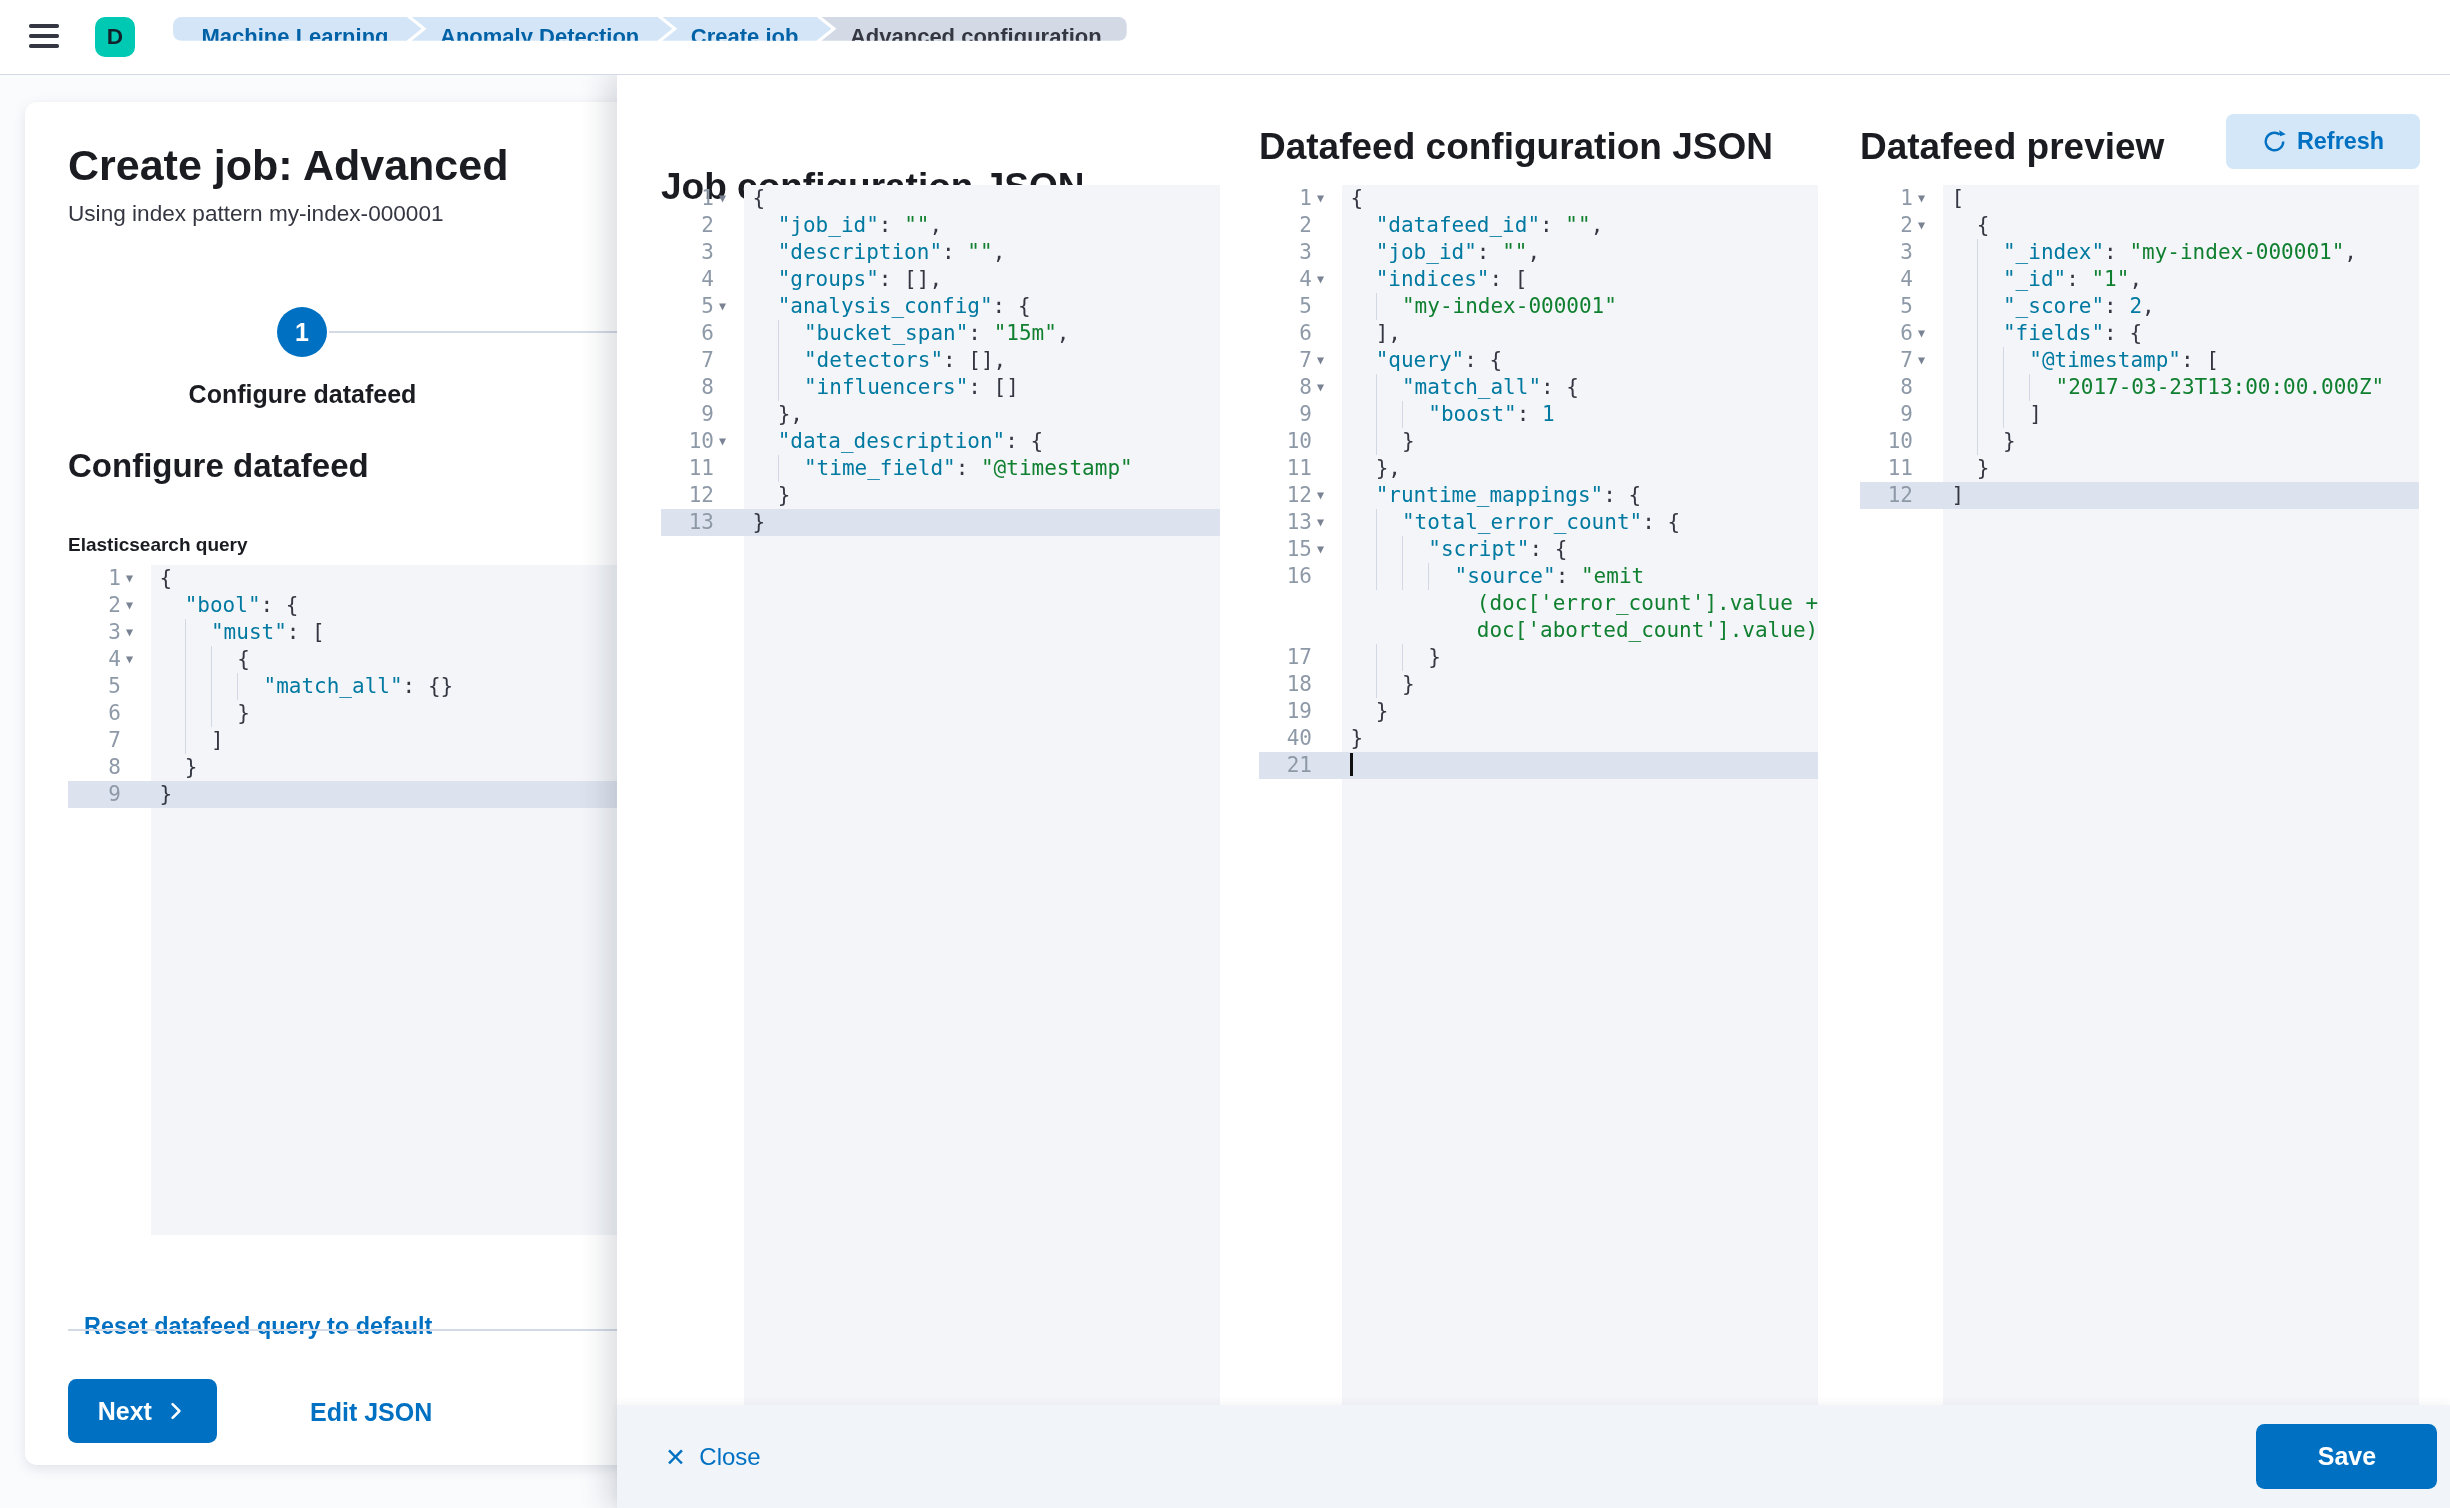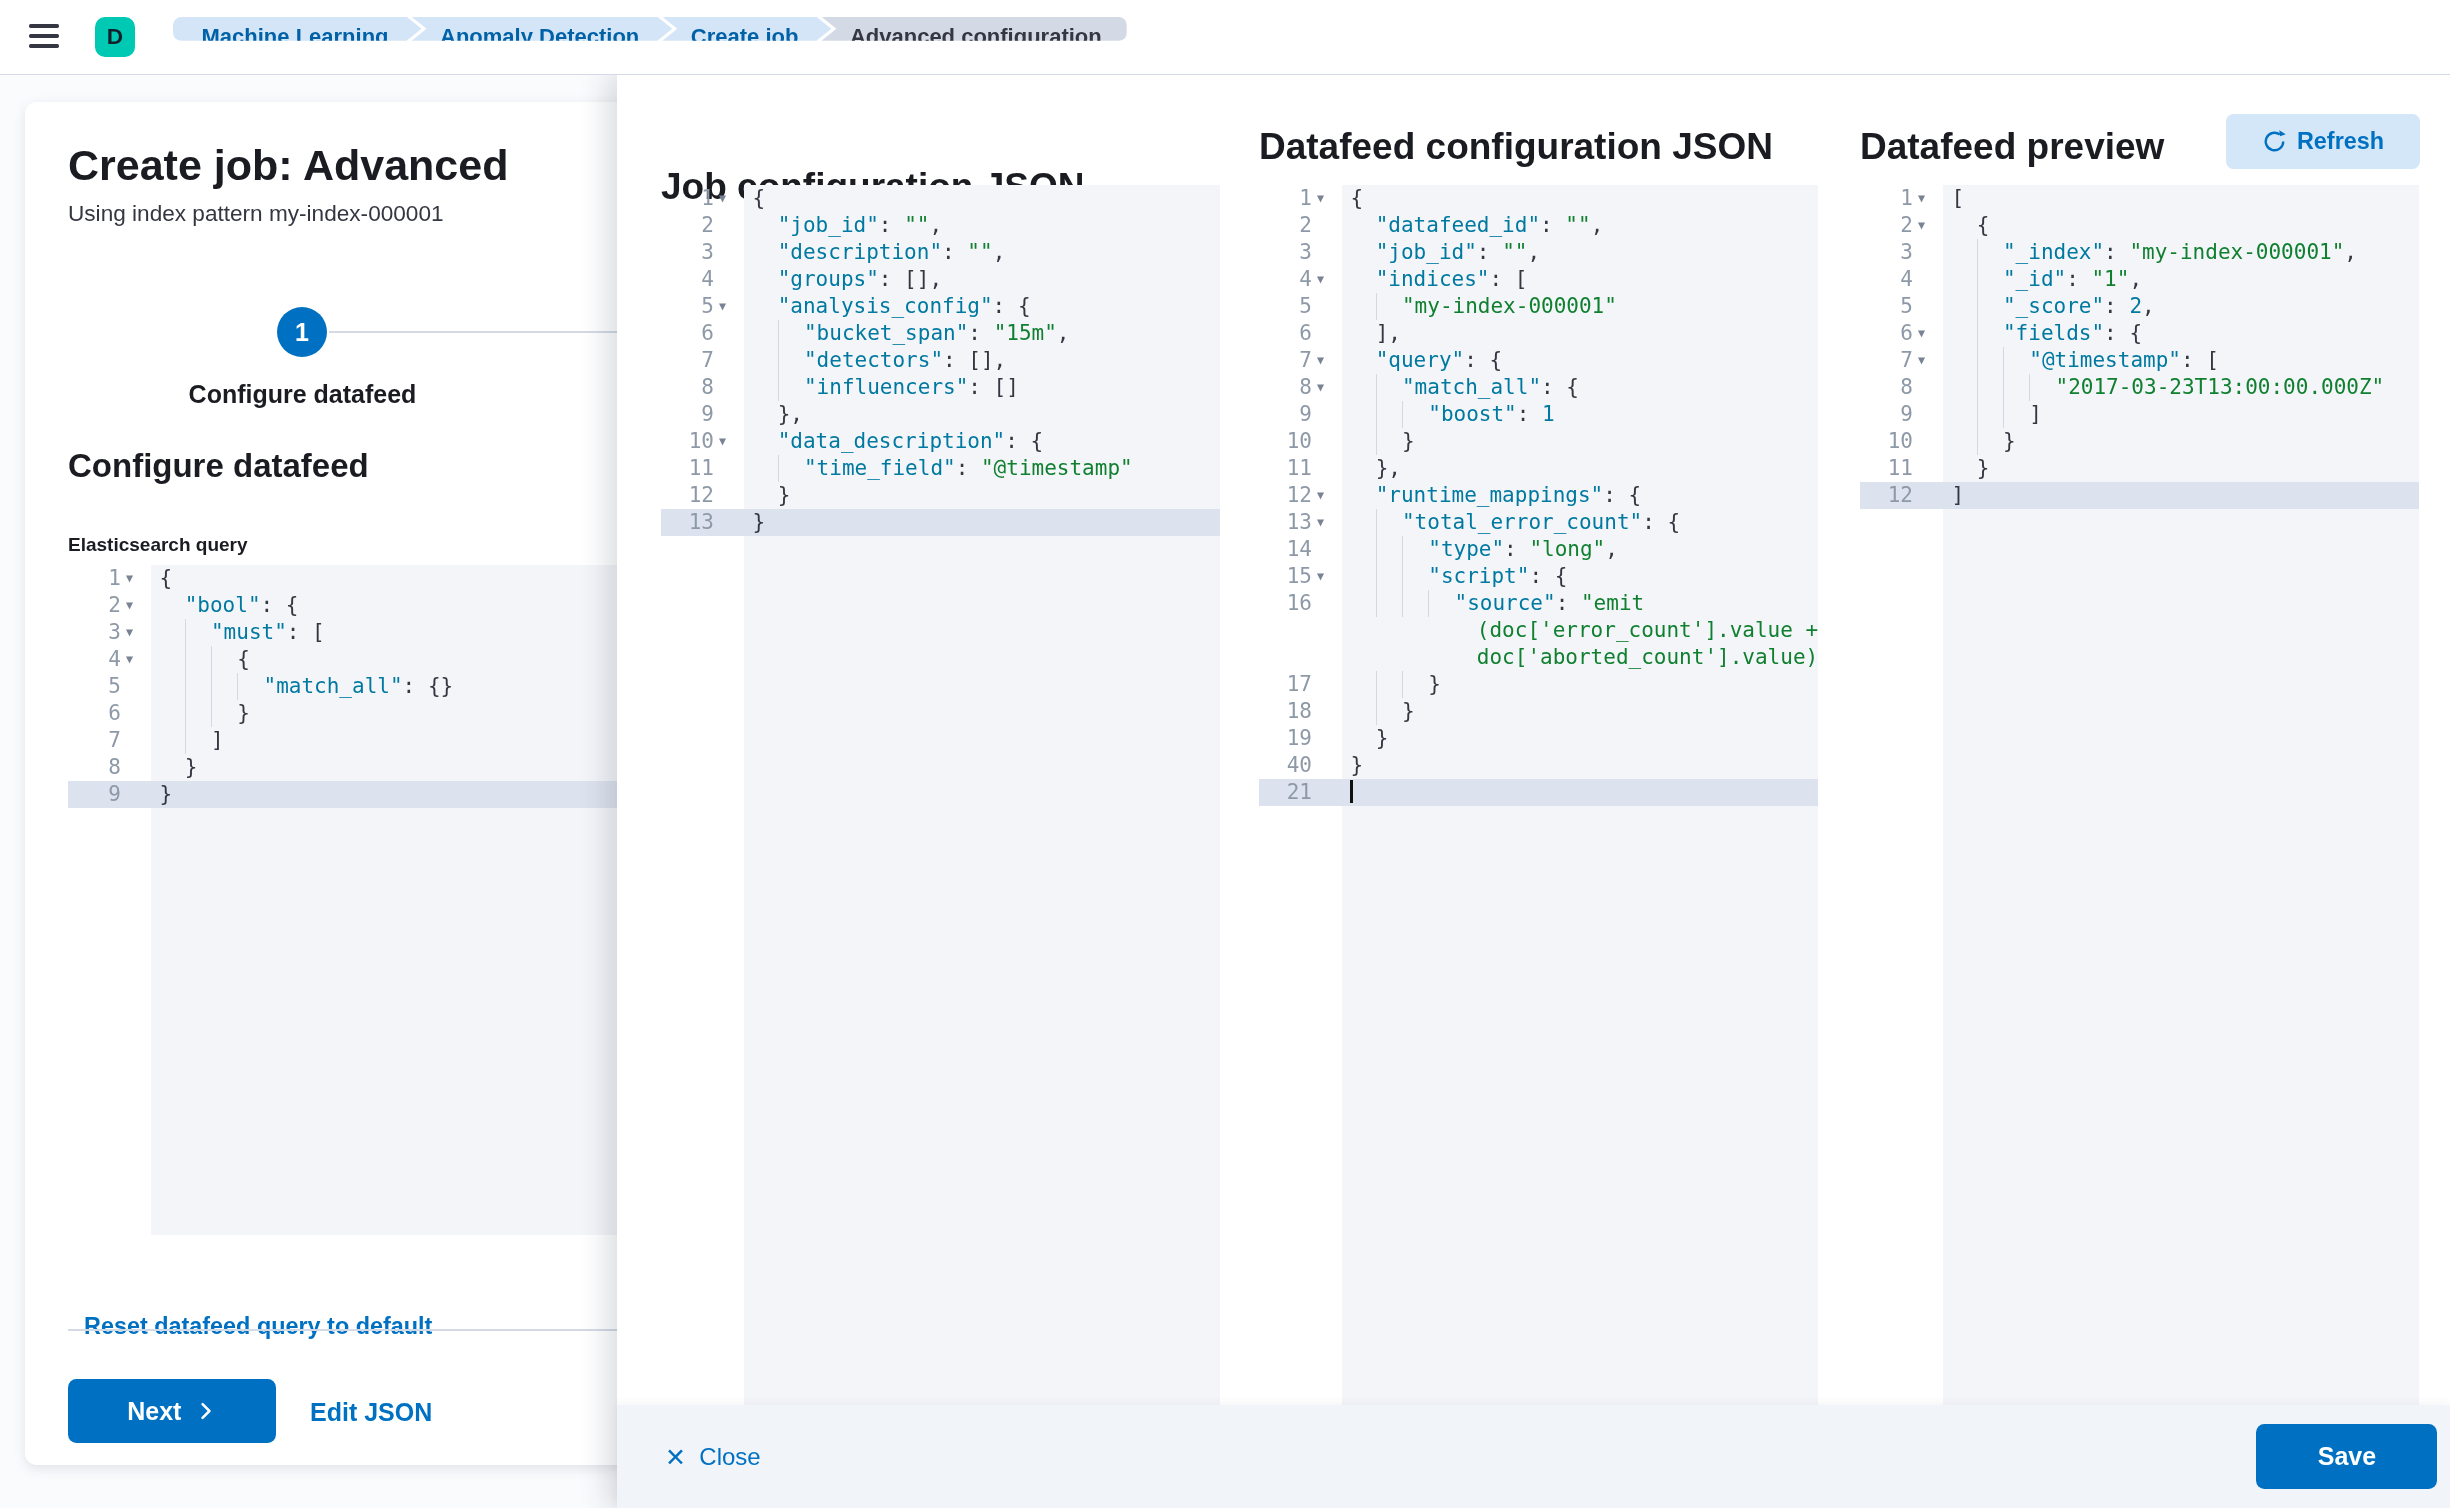--- a/index.html
+++ b/index.html
@@ -31,21 +31,21 @@
   .step-circle{position:absolute;left:252px;top:205px;width:50px;height:50px;border-radius:50%;
         background:#0071c2;color:#fff;font-size:25px;font-weight:700;
         display:flex;align-items:center;justify-content:center;z-index:2;}
   .step-line{position:absolute;left:304px;top:229px;width:334px;height:1.7px;background:#d3dae6;}
   .step-label{position:absolute;left:152px;top:278px;width:251px;text-align:center;
         font-size:25px;font-weight:700;color:#1a1c21;}
   .section-heading{position:absolute;left:43px;top:345px;font-size:33px;font-weight:700;color:#1a1c21;}
   .query-label{position:absolute;left:43px;top:432px;font-size:19px;font-weight:700;color:#1a1c21;}
   .reset-link{position:absolute;left:59px;top:1211px;font-size:23.4px;font-weight:700;color:#0071c2;cursor:pointer;}
   .card-divider{position:absolute;left:43px;top:1227px;width:595px;height:1.7px;background:#d3dae6;}
-  .next-btn{position:absolute;left:43px;top:1277px;width:208px;height:64px;border-radius:8.4px;
+  .next-btn{position:absolute;left:43px;top:1277px;width:149px;height:64px;border-radius:8.4px;
         background:#0071c2;color:#fff;font-size:25px;font-weight:700;border:none;cursor:pointer;
         display:flex;align-items:center;justify-content:center;gap:13.4px;}
   .edit-json-link{position:absolute;left:285px;top:1296px;font-size:25px;font-weight:700;color:#0071c2;cursor:pointer;}
 
   
   .flyout{position:absolute;left:617px;top:74px;width:1833px;height:1435px;background:#fff;
           box-shadow:-11.7px 0 25px rgba(30,40,60,0.15);z-index:20;}
   .col-title{position:absolute;top:52px;font-size:37px;font-weight:700;color:#1a1c21;white-space:nowrap;}
   .refresh-btn{position:absolute;left:1609px;top:40px;width:194px;height:55px;border-radius:7.5px;
         background:#d4e7f8;color:#0071c2;font-size:23.4px;font-weight:700;border:none;cursor:pointer;
@@ -391,27 +391,20 @@
           </div>
           <div class="crow">
             <div class="gut">
               <span class="ln">13</span>
               <span class="fold">▼</span>
             </div>
             <div class="code"><span class="pad"></span><span class="guide"></span><span class="tk">"total_error_count"</span><span class="tp">: {</span></div>
           </div>
           <div class="crow">
             <div class="gut">
-              <span class="ln">14</span>
-              <span class="fold"></span>
-            </div>
-            <div class="code"><span class="pad"></span><span class="guide"></span><span class="guide"></span><span class="tk">"type"</span><span class="tp">: </span><span class="ts">"long"</span><span class="tp">,</span></div>
-          </div>
-          <div class="crow">
-            <div class="gut">
               <span class="ln">15</span>
               <span class="fold">▼</span>
             </div>
             <div class="code"><span class="pad"></span><span class="guide"></span><span class="guide"></span><span class="tk">"script"</span><span class="tp">: {</span></div>
           </div>
           <div class="crow">
             <div class="gut">
               <span class="ln">16</span>
               <span class="fold"></span>
             </div>

